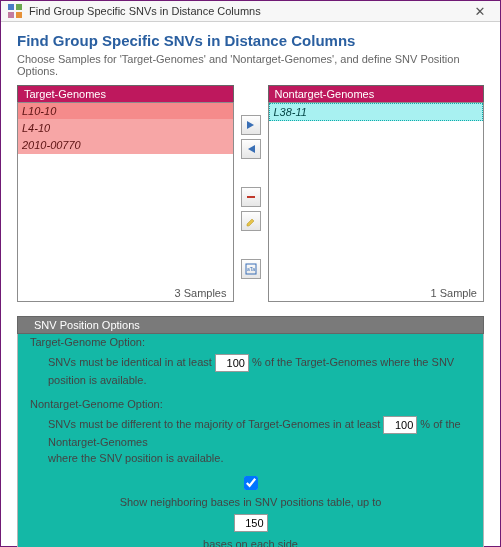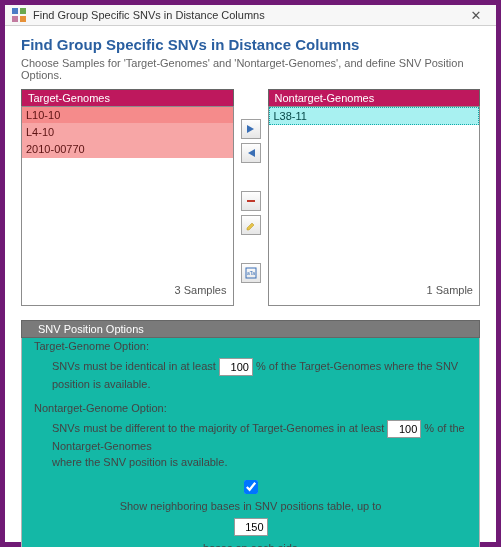--- a/index.html
+++ b/index.html
@@ -8,21 +8,21 @@
     font-family: Tahoma, Verdana, sans-serif;
     font-size: 11px;
     color: #333;
     background: #e8e8e8;
     width: 501px;
   }
   .window {
     width: 501px;
     height: 547px;
     background: #fff;
-    border: 5px solid #701a75;
+    border: 1px solid #701a75;
     display: flex;
     flex-direction: column;
   }
   .titlebar {
     height: 26px;
     display: flex;
     align-items: center;
     padding: 0 6px;
     border-bottom: 1px solid #d0d0d0;
     background: #f7f7f7;
@@ -91,28 +91,29 @@
   }
   .listbox {
     height: 100%;
     overflow: auto;
   }
   .list-item {
     padding: 1px 4px;
     font-size: 11px;
     cursor: default;
     line-height: 14px;
+    font-style: italic;
   }
   .target .list-item { background:#f7a6a6; color:#5c1212; border-bottom:1px solid #f7a6a6;}
   .target .list-item.sel { background:#f58b8b; }
   .nontarget .list-item { background:#a8f1f1; color:#064848; border:1px dotted #1aa; }
   .count {
     position: absolute;
     right: 4px;
-    bottom: 9px;
+    bottom: 2px;
     font-size: 11px;
     color: #555;
     background: #fff;
     padding: 0 2px;
   }
 
   .transfer {
     display: flex;
     flex-direction: column;
     align-items: center;

